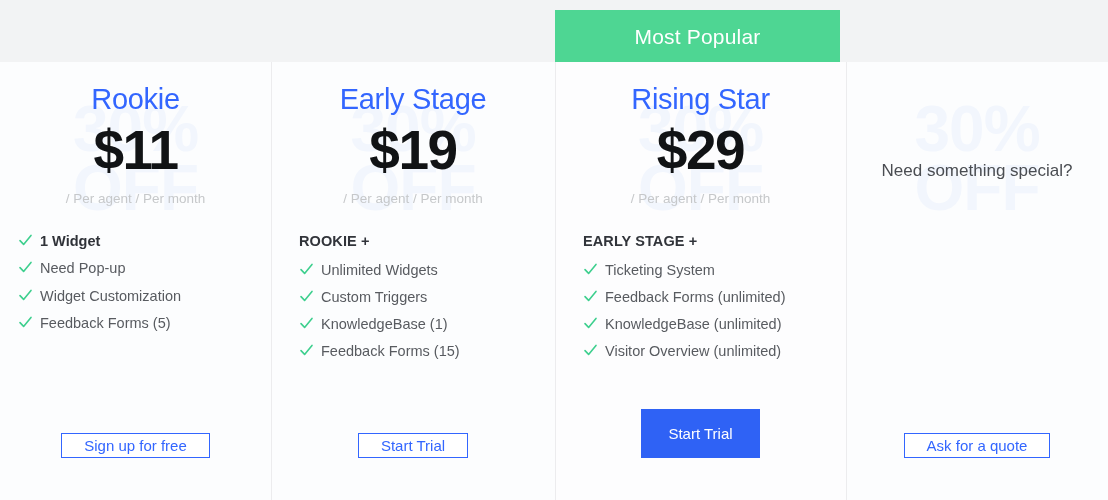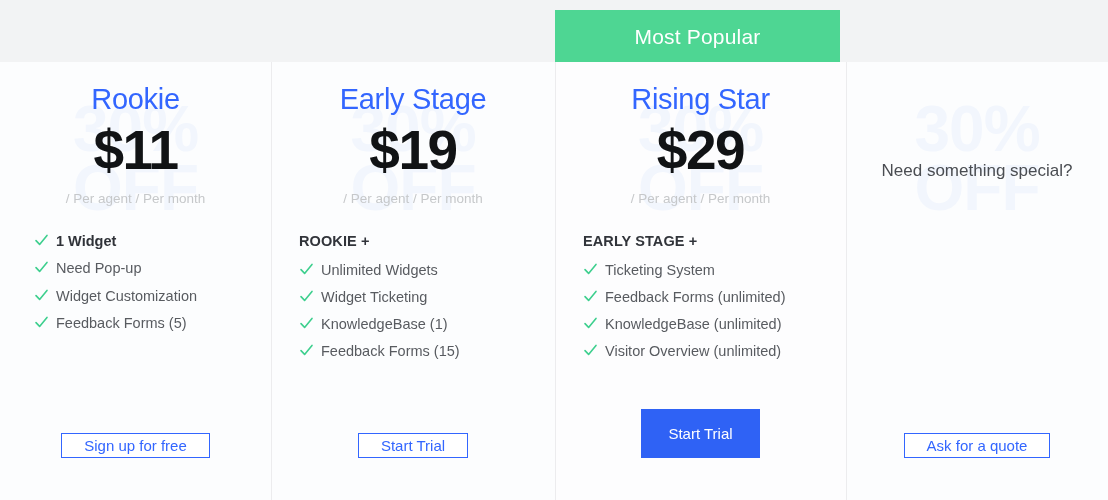--- a/index.html
+++ b/index.html
@@ -146,21 +146,21 @@
     font-size: 17px;
     font-weight: 400;
     line-height: 1;
   }
 
   
   .features {
     list-style: none;
     margin-top: 29px;
     width: 100%;
-    padding-left: 34px;
+    padding-left: 18px;
   }
 
   .col-1 .features,
   .col-2 .features { padding-left: 28px; }
 
   .feature-heading {
     color: #31343a;
     font-size: 14.5px;
     font-weight: 700;
     line-height: 1;
@@ -313,21 +313,21 @@
                 </svg>
             </span>
             <span class="feature-label">Unlimited Widgets</span>
           </li>
           <li class="feature-item">
             <span class="check-icon">
               <svg width="15" height="15" viewBox="0 0 15 15">
                   <path d="M2 7.6 L5.6 11.4 L13 2.4" stroke="#3dcf8e" stroke-width="1.6" fill="none" stroke-linecap="round" stroke-linejoin="round"></path>
                 </svg>
             </span>
-            <span class="feature-label">Widget Ticketing</span>
+            <span class="feature-label">Custom Triggers</span>
           </li>
           <li class="feature-item">
             <span class="check-icon">
               <svg width="15" height="15" viewBox="0 0 15 15">
                   <path d="M2 7.6 L5.6 11.4 L13 2.4" stroke="#3dcf8e" stroke-width="1.6" fill="none" stroke-linecap="round" stroke-linejoin="round"></path>
                 </svg>
             </span>
             <span class="feature-label">KnowledgeBase (1)</span>
           </li>
           <li class="feature-item">

